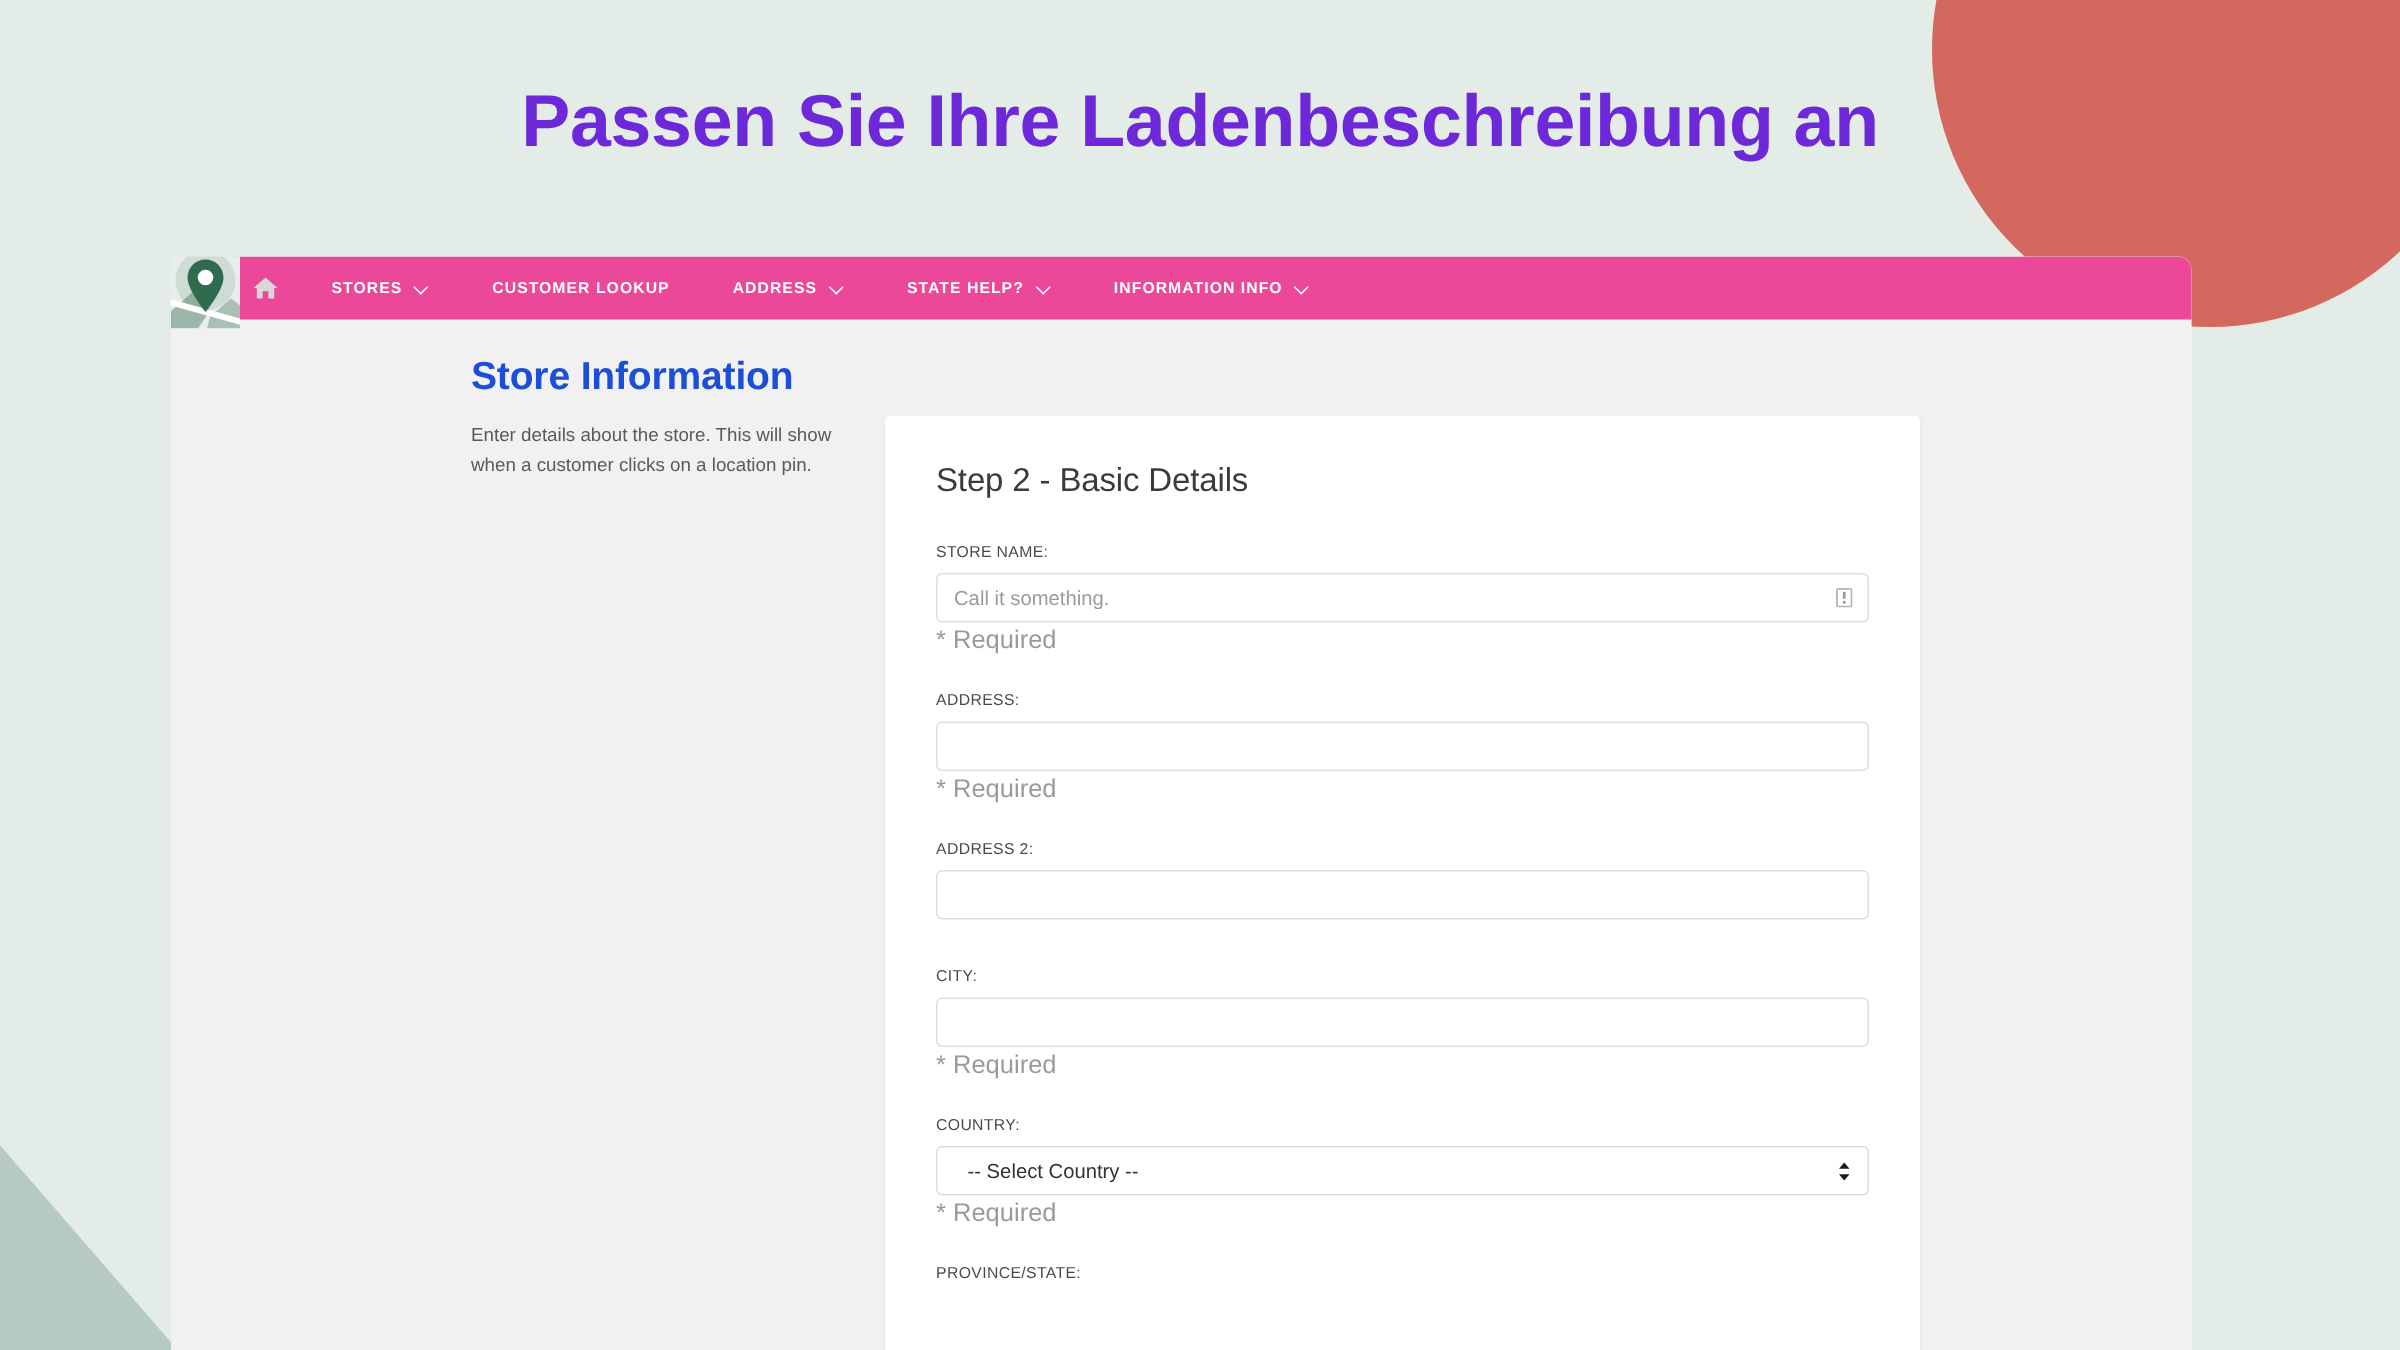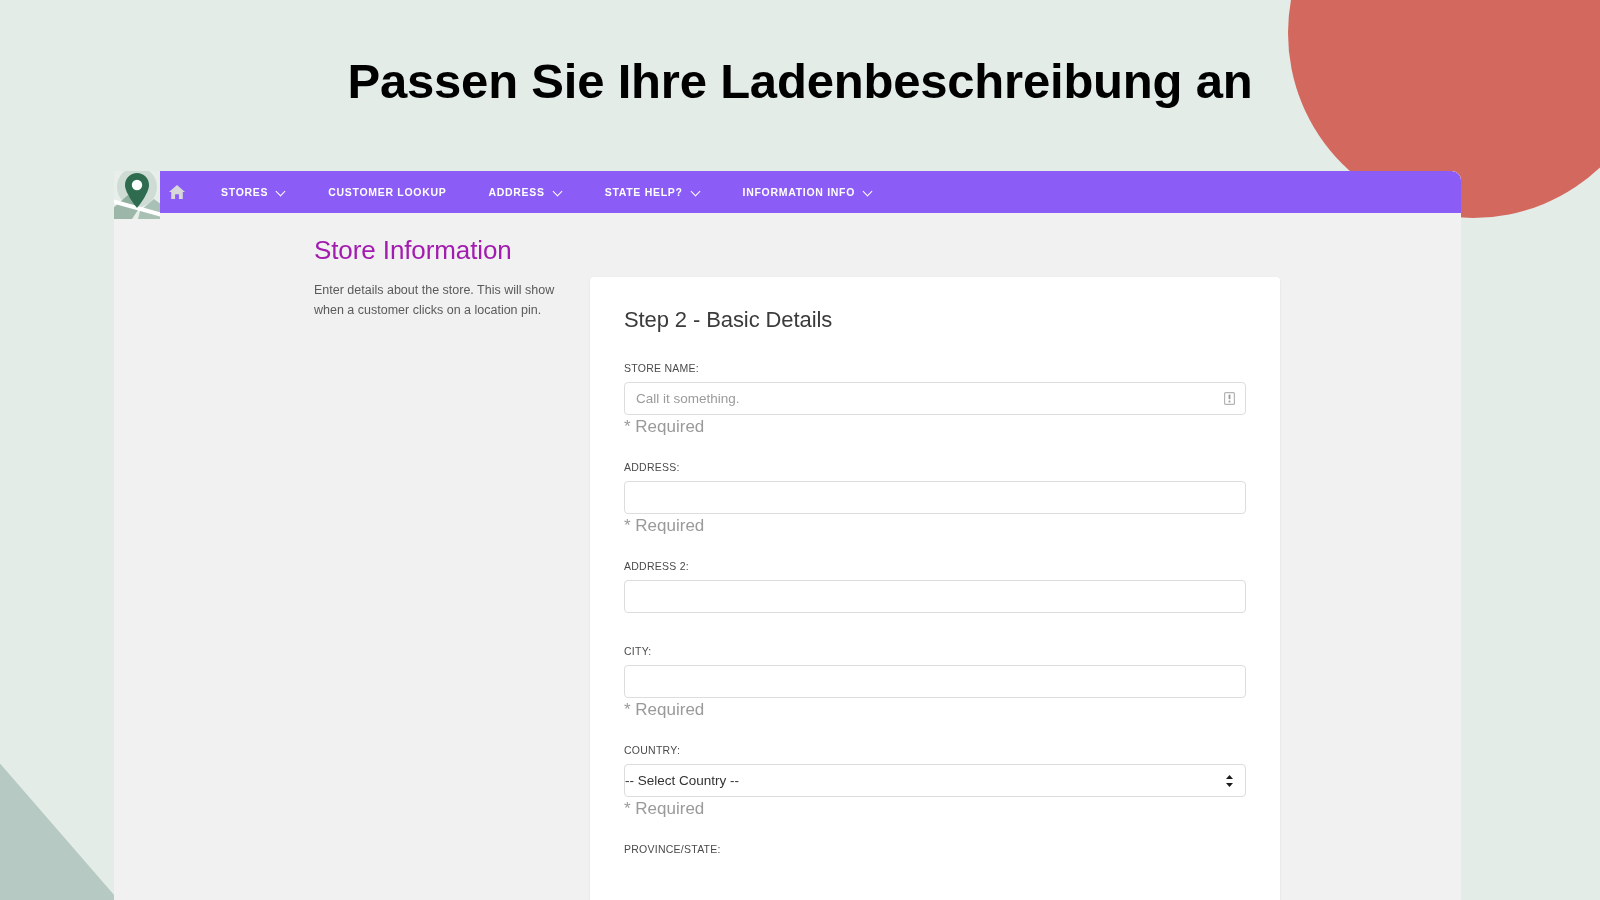--- a/index.html
+++ b/index.html
@@ -46,21 +46,21 @@
     height: 162px;
     display: flex;
     align-items: center;
     justify-content: center;
     z-index: 3;
   }
   .headline-text {
     font-family: "Liberation Sans", sans-serif;
     font-size: 49px;
     font-weight: bold;
-    color: #000000;
+    color: #6d28d9;
     letter-spacing: -0.2px;
     text-align: center;
     white-space: nowrap;
   }
 
   
   .panel {
     position: absolute;
     left: 114px;
     top: 171px;
@@ -72,21 +72,21 @@
     overflow: hidden;
   }
 
   
   .navbar {
     position: absolute;
     left: 40px;
     top: 0;
     width: 1307px;
     height: 42px;
-    background: #8b5cf6;
+    background: #ec4899;
     border-top-right-radius: 9px;
     display: flex;
     align-items: center;
     z-index: 4;
   }
   .nav-home {
     display: flex;
     align-items: center;
     justify-content: center;
     width: 46px;
@@ -154,22 +154,22 @@
 
   
   .sidebar {
     position: absolute;
     left: 160px;
     top: 22px;
     width: 250px;
   }
   .sidebar-title {
     font-size: 26px;
-    font-weight: normal;
-    color: #a21caf;
+    font-weight: bold;
+    color: #1d4ed8;
     letter-spacing: -0.1px;
     margin-bottom: 14px;
   }
   .sidebar-desc {
     font-size: 12.5px;
     line-height: 1.62;
     color: #5a5a5a;
   }
 
   
@@ -228,21 +228,21 @@
   }
   .select-input {
     width: 100%;
     height: 33px;
     border: 1px solid #dddddd;
     border-radius: 4px;
     background: #ffffff;
     font-family: "Liberation Sans", sans-serif;
     font-size: 13.5px;
     color: #333333;
-    padding: 0 0;
+    padding: 0 20px;
     outline: none;
     appearance: none;
     -webkit-appearance: none;
   }
   .select-wrap { position: relative; }
   .select-arrow {
     position: absolute;
     right: 12px;
     top: 50%;
     transform: translateY(-50%);

